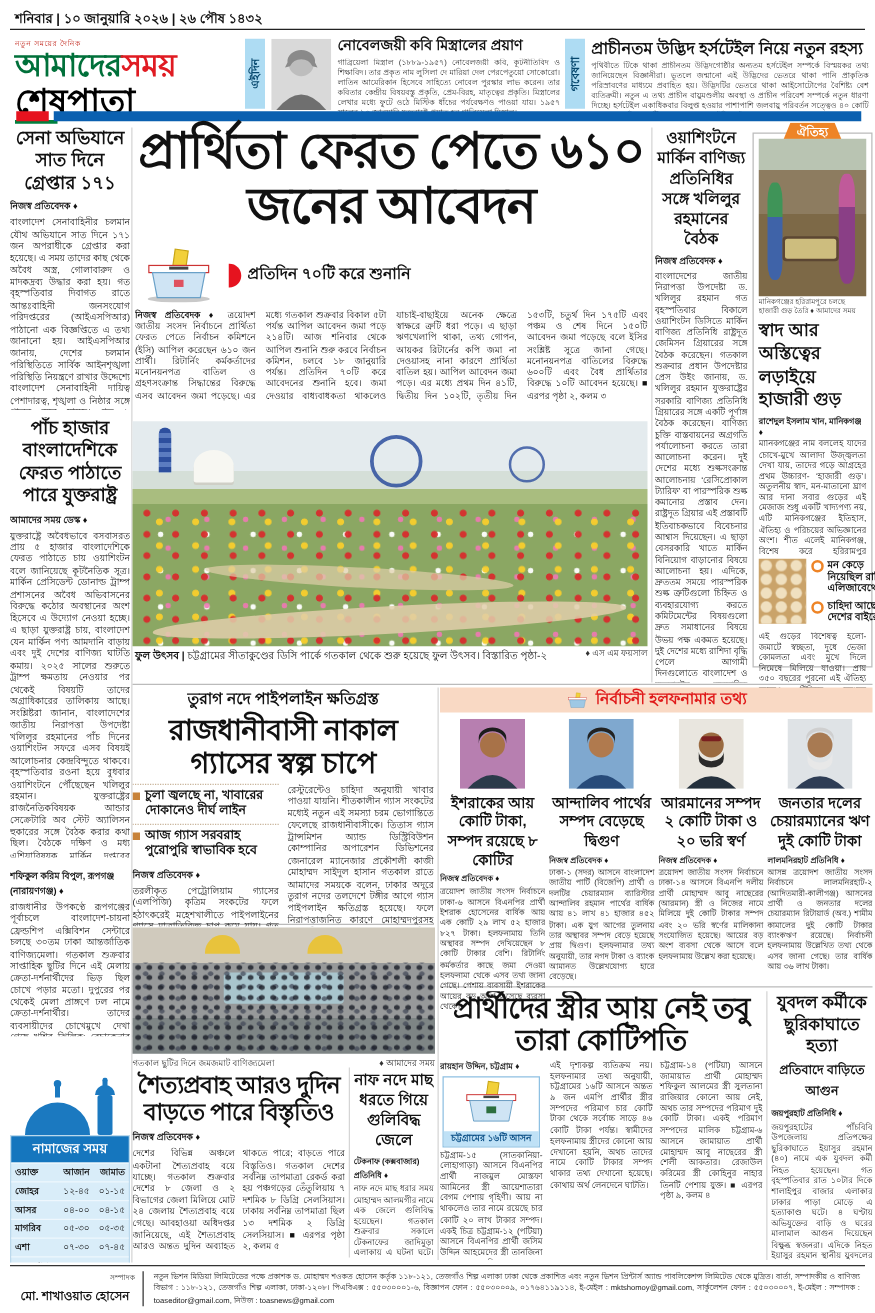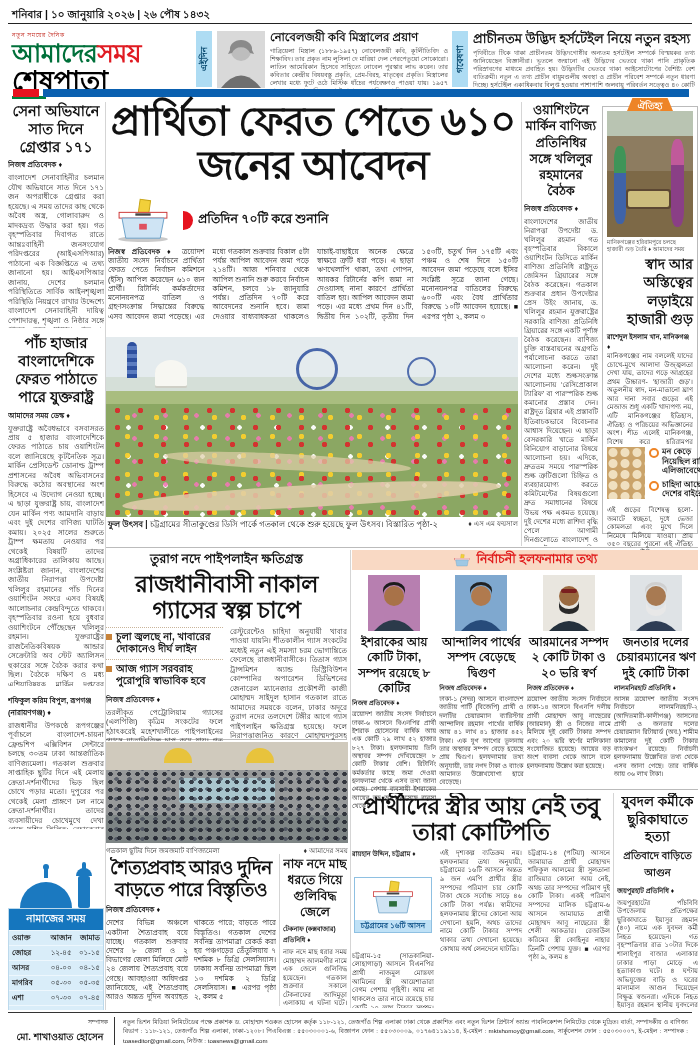--- a/index.html
+++ b/index.html
@@ -85,21 +85,21 @@
   .htag{position:absolute;top:-9px;left:50%;transform:translateX(-50%);background:#ee8426;color:#fff;
         font-size:9.5px;font-weight:800;padding:1px 12px;white-space:nowrap;
         clip-path:polygon(7px 0,calc(100% - 7px) 0,100% 100%,0 100%);}
   .hphoto{height:126px;position:relative;overflow:hidden;
           background:linear-gradient(180deg,#b9c4b2 0 20%,#8d7c60 20% 48%,#7d6947 48% 100%);}
   .sari1{position:absolute;left:8%;top:28%;width:14%;height:62%;background:linear-gradient(180deg,#3f9458 0 35%,#3f63a8 35%);border-radius:40%/18%;}
   .sari2{position:absolute;right:10%;top:22%;width:16%;height:70%;background:linear-gradient(180deg,#c05a9a 0 30%,#8a3f86 30%);border-radius:40%/18%;}
   .pan{position:absolute;left:22%;bottom:22%;width:52%;height:16%;background:#5c4733;border-radius:3px;}
   .pan::after{content:"";position:absolute;inset:2px;background:#cdbd7e;border-radius:2px;}
   .hcap{font-size:5.7px;color:#333;margin:2px 0;line-height:1.25;}
-  .htitle{font-size:14px;font-weight:800;text-align:right;line-height:1.3;margin:2px 0;}
+  .htitle{font-size:14px;font-weight:800;text-align:left;line-height:1.3;margin:2px 0;}
   .hbody{font-size:6.7px;line-height:1.28;color:#222;}
   .hinner{display:flex;gap:4px;margin:3px 0;}
   .hthumb{width:38px;height:52px;flex:0 0 38px;background-color:#caa36a;
           background-image:radial-gradient(circle,#f0e0c0 0 4px,transparent 5px);background-size:12px 11px;}
   .hbul{display:flex;gap:3px;align-items:flex-start;font-size:8px;font-weight:800;line-height:1.2;margin-bottom:4px;}
   .odot{width:6px;height:6px;border:2px solid #ee8426;border-radius:50%;flex:0 0 6px;margin-top:1px;background:#fff;}
   
   .gas{left:106px;top:550px;width:241px;height:191px;overflow:hidden;}
   .kicker{font-size:12.5px;font-weight:800;text-align:center;}
   .gashead{font-size:23px;font-weight:800;text-align:center;line-height:1.15;letter-spacing:-.5px;margin:1px 0 3px;}
@@ -132,21 +132,21 @@
   .coldhead{font-size:18.5px;font-weight:800;text-align:center;line-height:1.2;letter-spacing:-.5px;}
   .cold .cols2{column-count:2;column-gap:6px;font-size:7.2px;line-height:1.28;}
   .naf{left:283px;top:857px;width:64px;height:149px;overflow:hidden;}
   .nafhead{font-size:12.3px;font-weight:800;text-align:center;line-height:1.3;}
   .body66{font-size:6.6px;line-height:1.3;color:#222;}
   
   .wives{left:352px;top:793px;width:258px;height:215px;overflow:hidden;}
   .wiveshead{font-size:23px;font-weight:800;text-align:center;line-height:1.15;letter-spacing:-.5px;}
   .wrow{display:flex;gap:6px;margin-top:3px;}
   .wcol{flex:1;font-size:6.7px;line-height:1.3;color:#222;}
-  .wballot{border:1px solid #8ec0e2;margin:19px 2px;text-align:center;padding-top:2px;}
+  .wballot{border:1px solid #8ec0e2;margin:3px 2px;text-align:center;padding-top:2px;}
   .wlabel{background:#bfe1f6;color:#0b4f86;font-size:7.3px;font-weight:800;padding:1px;margin-top:1px;}
   .jub{left:617px;top:793px;width:81px;height:215px;overflow:hidden;}
   .jubhead{font-size:13.5px;font-weight:800;text-align:center;line-height:1.3;}
   .jubsub{font-size:10px;font-weight:800;text-align:center;margin:2px 0;}
   
   .footrule{left:8px;top:1012px;width:684px;border-top:1px solid #333;height:0;}
   .footer{left:12px;top:1017px;width:676px;display:flex;gap:8px;}
   .ed{width:96px;border-right:1px solid #333;padding-right:6px;}
   .edlabel{font-size:6px;text-align:right;color:#333;}
   .edname{font-size:9.5px;font-weight:800;text-align:center;margin-top:2px;}

